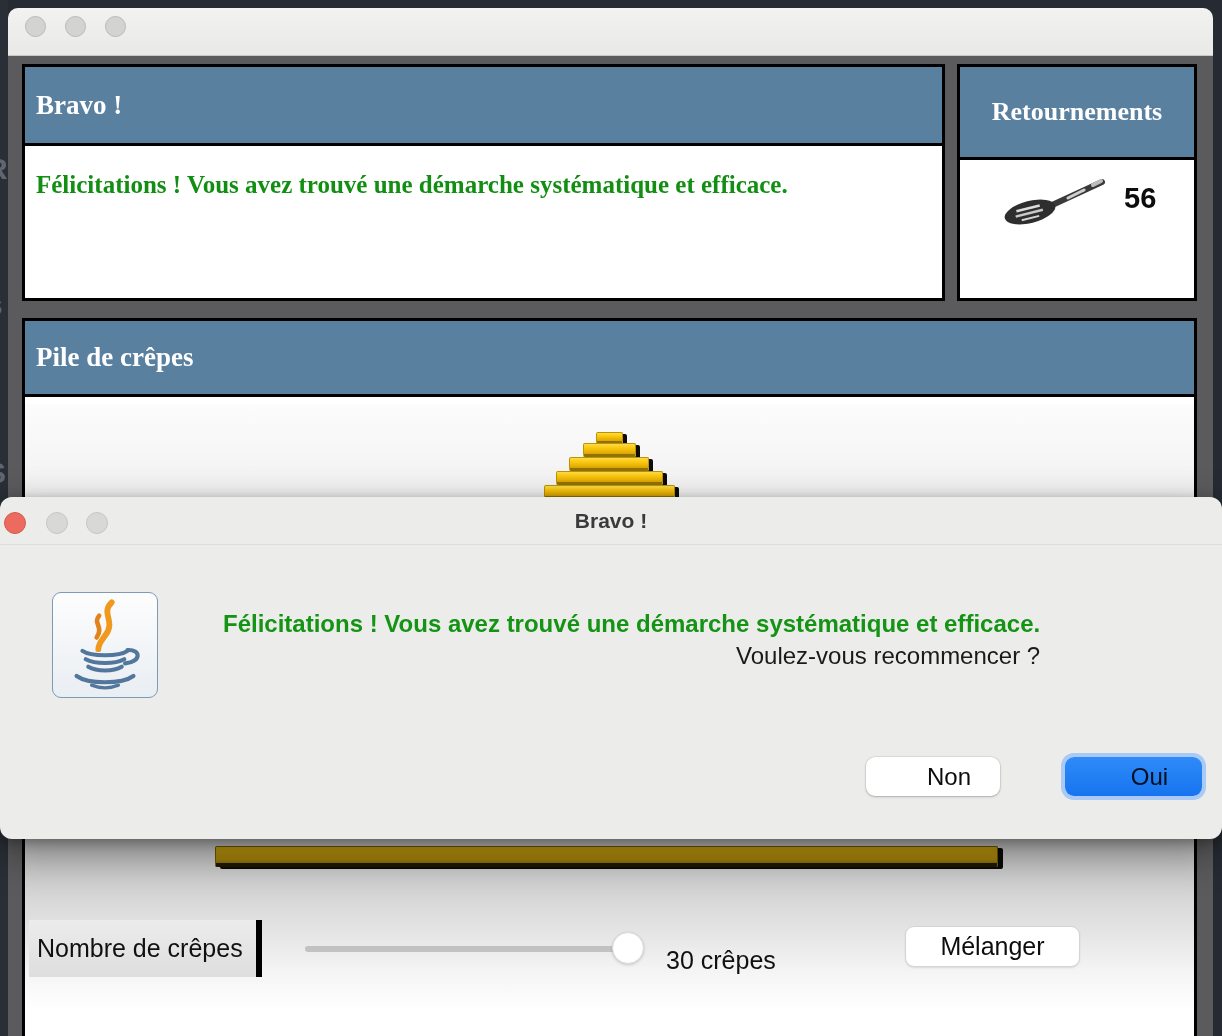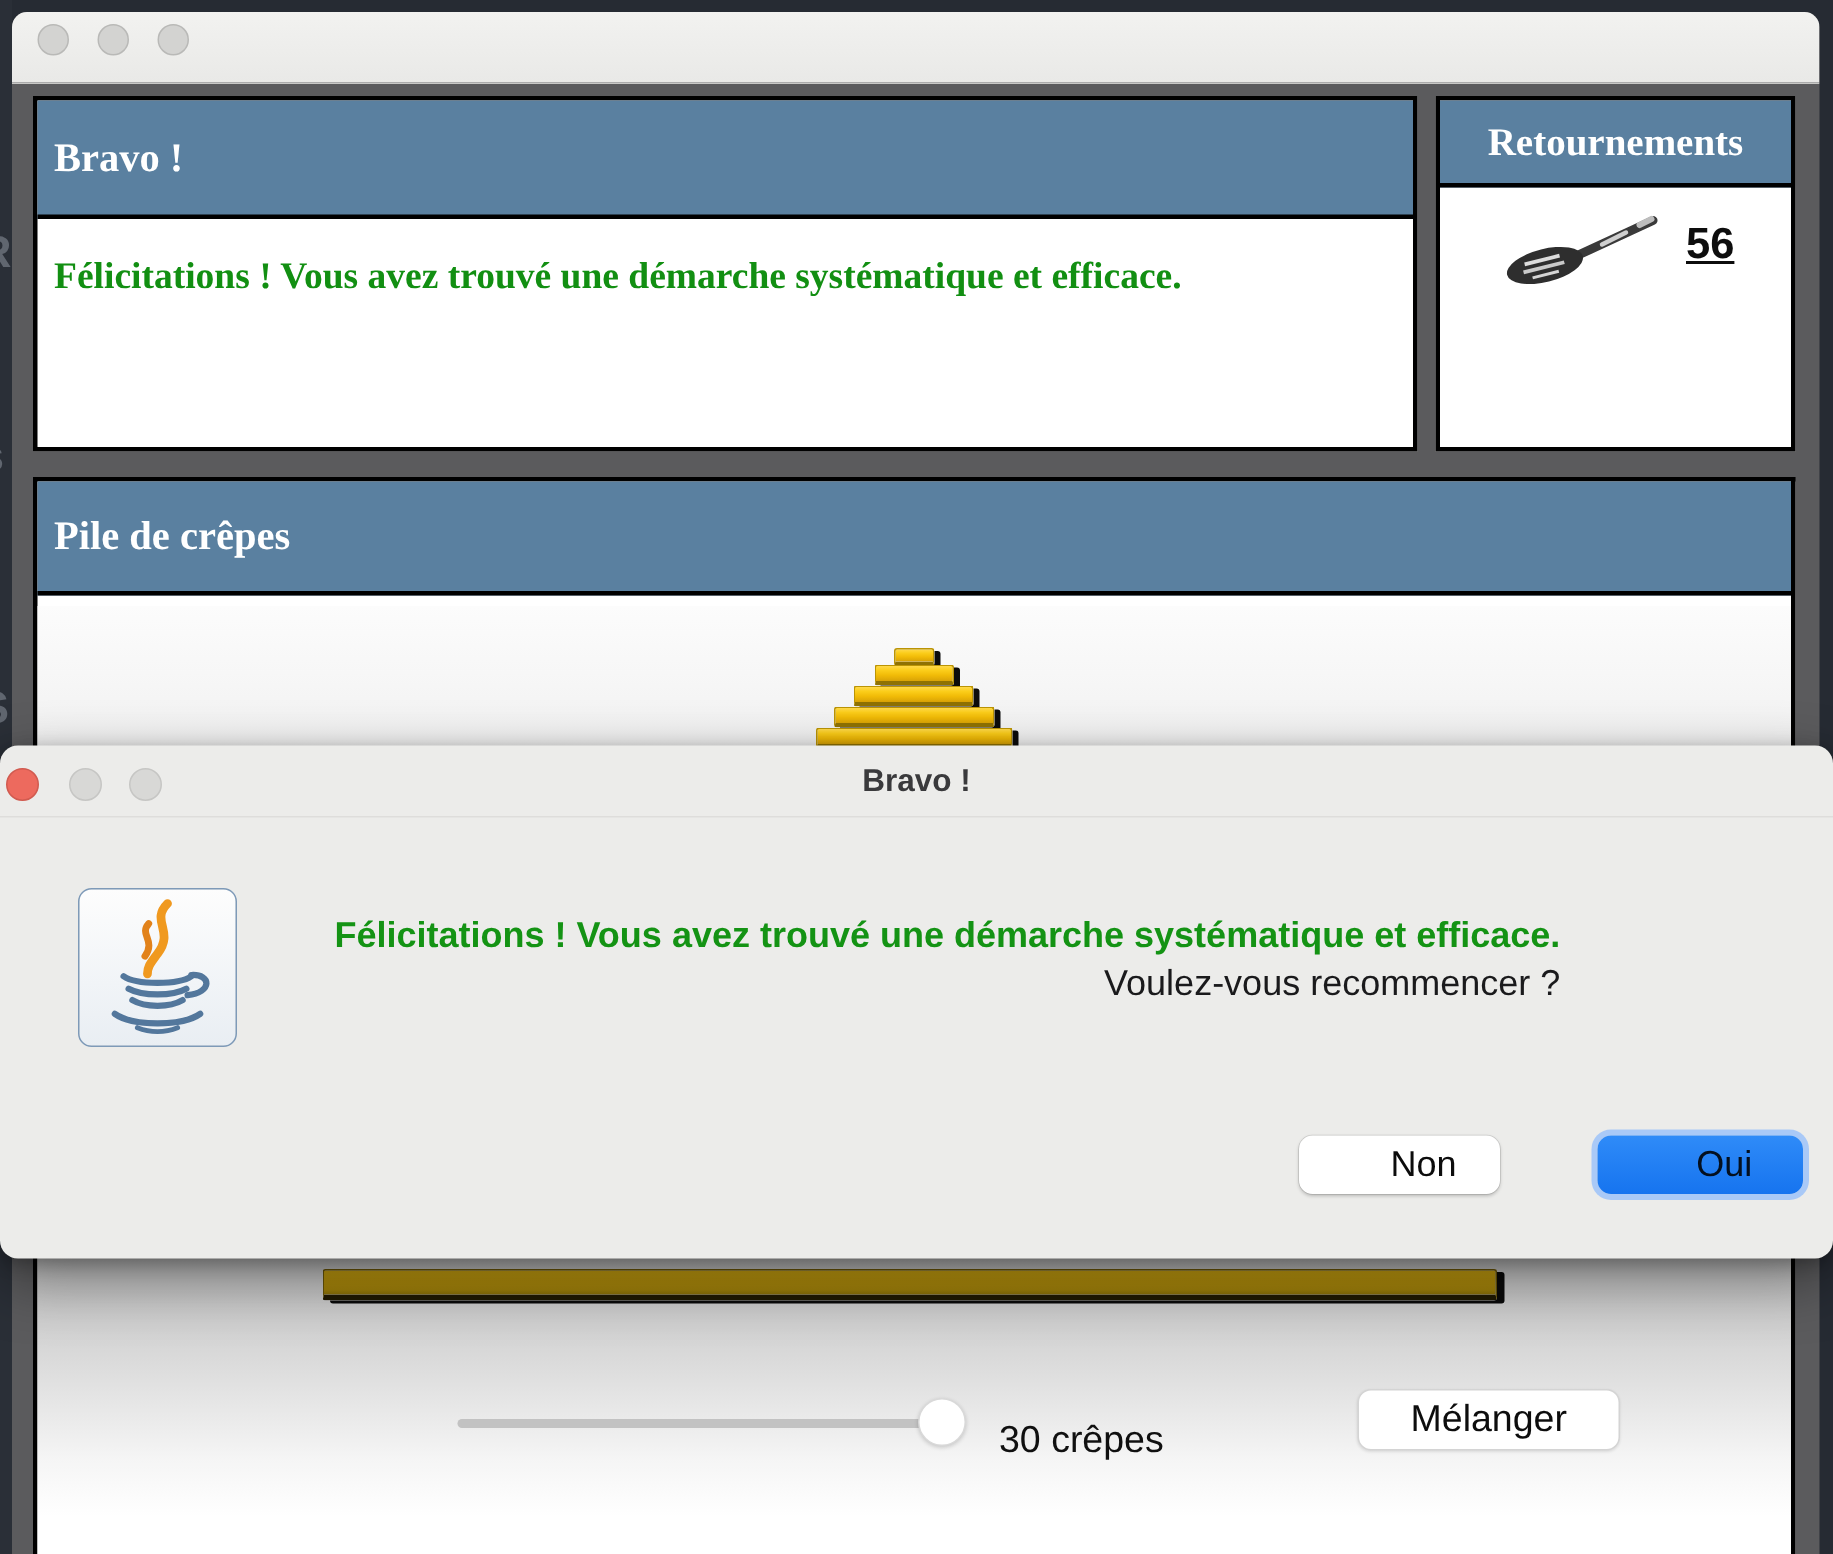--- a/index.html
+++ b/index.html
@@ -21,24 +21,24 @@
 
   .panel { position:absolute; border:3px solid #000; background:#fff; }
   .panel-header { background:#5a80a0; color:#fff; border-bottom:3px solid #000;
     font:bold 27px "Liberation Serif", serif; display:flex; align-items:center; padding-left:11px; }
 
   .panel-bravo  { left:14px;  top:56px;  width:923px;  height:237px; }
   .panel-bravo .panel-header { height:79px; }
   .bravo-message { color:#128f12; font:bold 25px "Liberation Serif", serif; padding:25px 12px 0 11px; }
 
   .panel-retour { left:949px; top:56px;  width:240px;  height:237px; }
-  .panel-retour .panel-header { height:58px; justify-content:center; padding-left:0; font-size:26px; }
+  .panel-retour .panel-header { height:93px; justify-content:center; padding-left:0; font-size:26px; }
   .retour-body { position:relative; height:100%; }
   .spatula { position:absolute; left:36px; top:10px; }
-  .retour-count { position:absolute; left:164px; top:22px; font:bold 29px "Liberation Sans", sans-serif; color:#0d0d0d;text-decoration:underline; }
+  .retour-count { position:absolute; left:164px; top:22px; font:bold 29px "Liberation Sans", sans-serif; color:#0d0d0d; }
 
   .panel-pile   { left:14px;  top:310px; width:1175px; height:718px; border-bottom:none; }
   .panel-pile .panel-header { height:76px; }
   .pile-body { position:absolute; top:83px; left:0; right:0; bottom:0;
     background:linear-gradient(180deg,#fcfcfc 0%,#f2f2f2 14%,#e4e4e4 54%,#c3c3c3 69%,#cfcfcf 75%,#f5f5f5 90%,#ffffff 96%); }
 
   
   .pancake { position:absolute; border-radius:2px;
     background:linear-gradient(180deg,#ffd94a 0%,#fbcd1a 30%,#f1bb07 62%,#d9a306 100%);
     border:1px solid #bb9404; border-bottom:3px solid #8f7203; box-shadow:4px 2px 0 #0c0c0c; }
@@ -140,20 +140,23 @@
       <span>Pile de crêpes</span>
     </div>
     <div class="pile-body">
       <div class="pancake pk1"></div>
       <div class="pancake pk2"></div>
       <div class="pancake pk3"></div>
       <div class="pancake pk4"></div>
       <div class="pancake pk5"></div>
       <div class="pancake pancake-bottom"></div>
 
+      <div class="crepes-label">
+        <span>Nombre de crêpes</span>
+      </div>
       <div class="slider-track"></div>
       <div class="slider-thumb"></div>
       <div class="slider-value">30 crêpes</div>
       <div class="melanger-btn">Mélanger</div>
     </div>
   </div>
 </div>
 
 <div class="dialog">
   <div class="dialog-titlebar">

